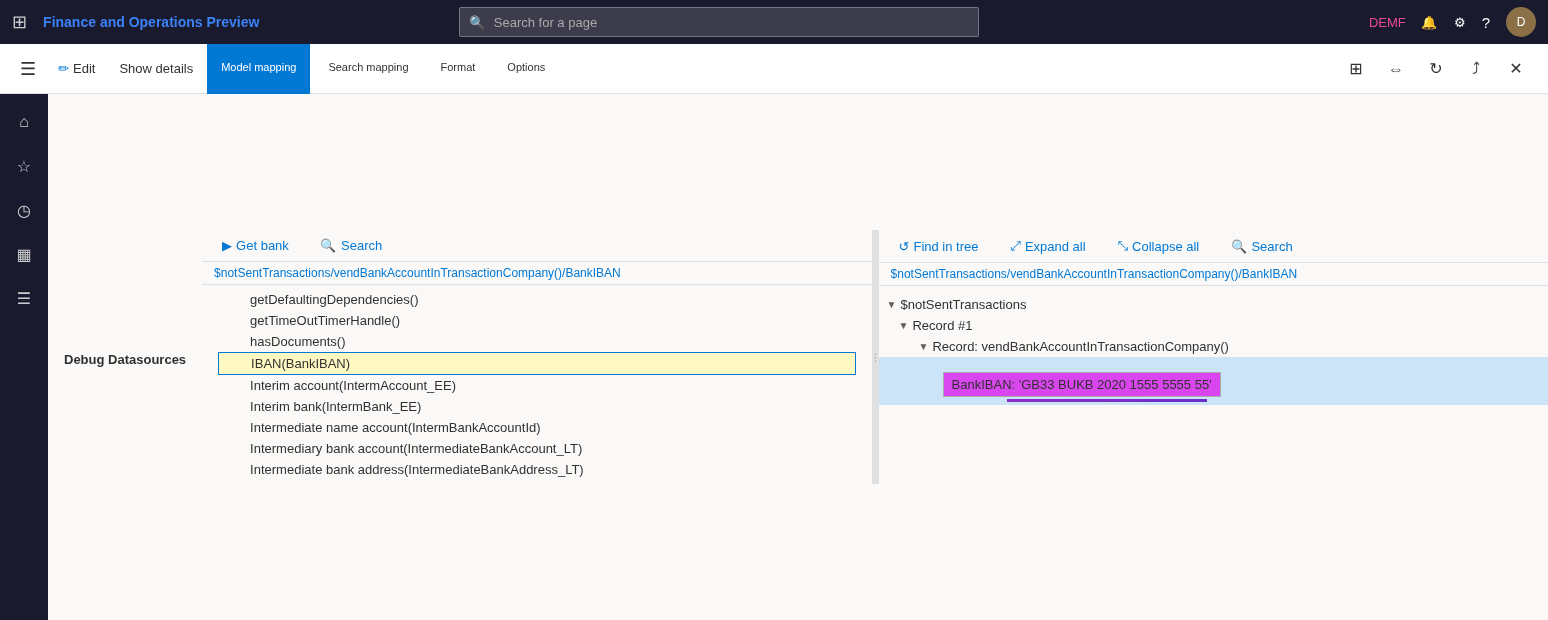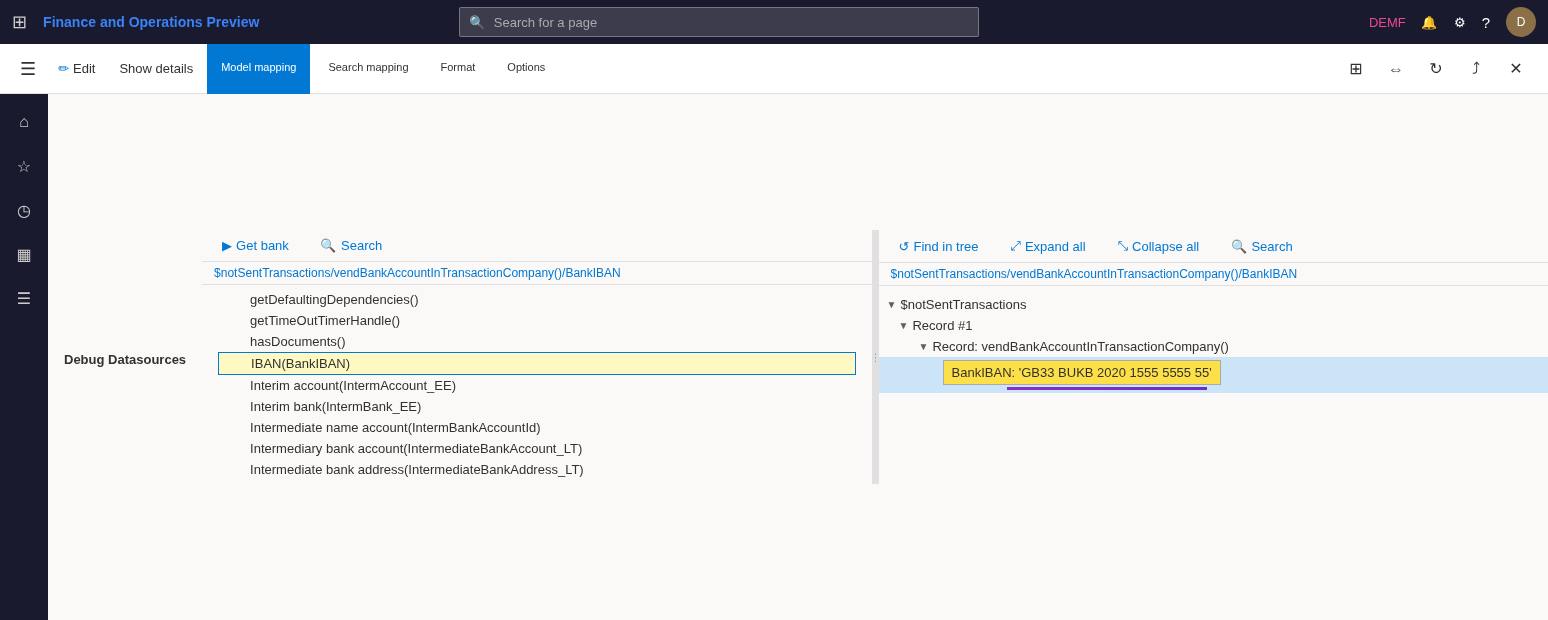--- a/index.html
+++ b/index.html
@@ -275,27 +275,28 @@
       margin-right: 4px;
       color: #605e5c;
       font-size: 10px;
     }
 
     .indent-1 { padding-left: 20px; }
     .indent-2 { padding-left: 40px; }
     .indent-3 { padding-left: 60px; }
 
     .iban-box {
-      background: #fde047;
+      background: #d946ef;
       border: 1px solid #aaa;
       padding: 4px 8px;
       font-size: 13px;
       color: #323130;
       display: inline-block;
       margin-left: 4px;
+      margin-top: 12px;
     }
 
     .underline-purple {
       height: 3px;
       background: linear-gradient(to right, #8b2fc9, #6b2fc9);
       width: 200px;
       margin-top: 2px;
       margin-left: 68px;
     }
 

